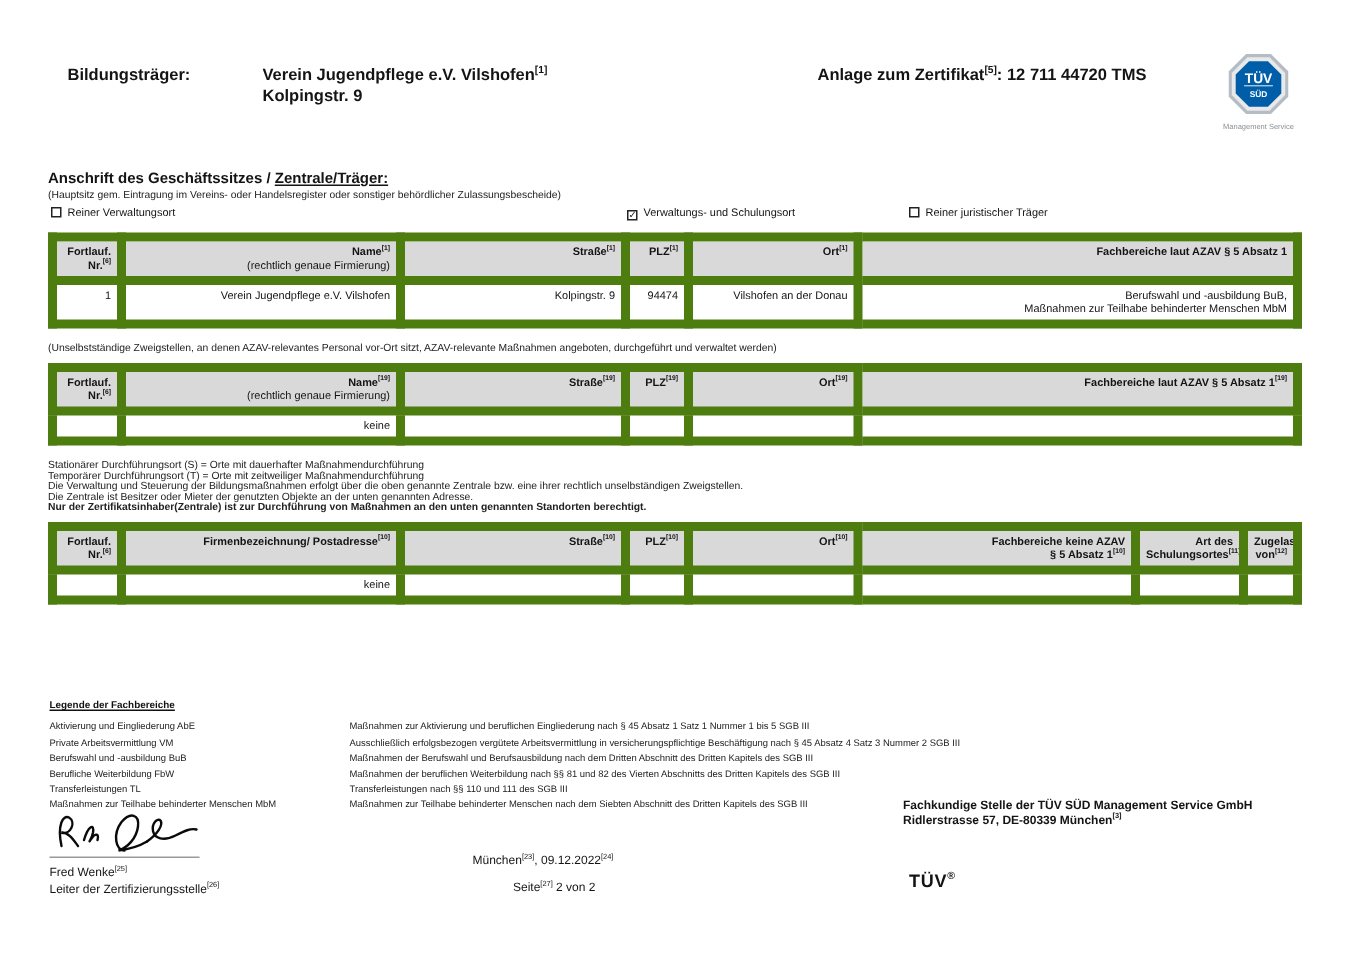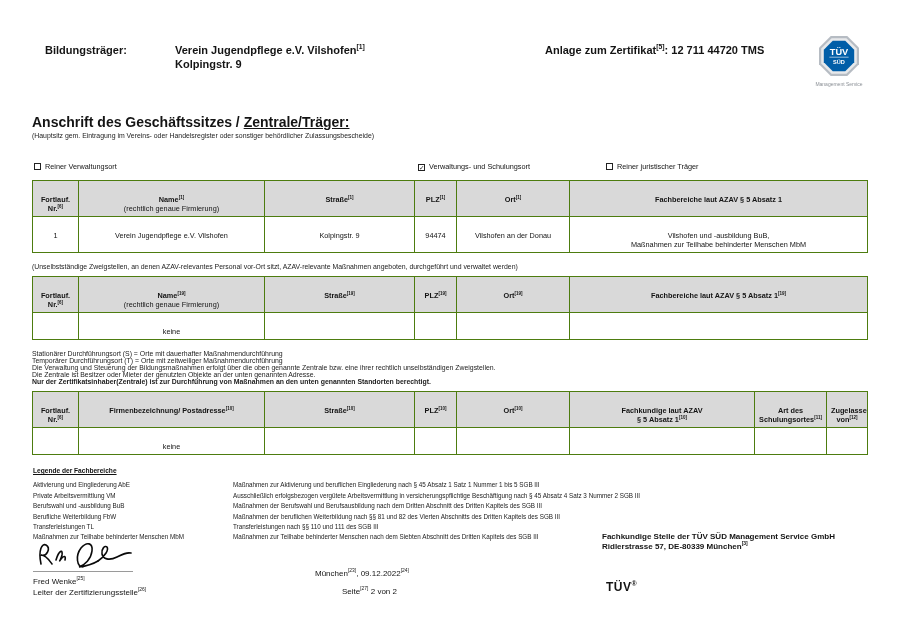--- a/index.html
+++ b/index.html
@@ -14,32 +14,32 @@
   
   .hdr { position:relative; height:60px; margin-bottom:10px; }
   .hdr-label { position:absolute; left:13px; top:0; font-size:11px; font-weight:bold; }
   .hdr-addr { position:absolute; left:143px; top:0; font-size:11px; font-weight:bold; line-height:13.5px; }
   .annex { position:absolute; left:513px; top:0; font-size:11px; font-weight:bold; }
   .logo { position:absolute; right:2px; top:-8px; width:54px; text-align:center; }
   .logo svg { width:40px; height:40px; }
   .logo-caption { font-size:5px; color:#8b9096; margin-top:1px; white-space:nowrap; }
 
   
-  .sec-title { font-size:14px; font-weight:bold; margin-bottom:2px; }
+  .sec-title { font-size:10px; font-weight:bold; margin-bottom:2px; }
   .sec-sub { font-size:6.9px; color:#222; }
   .sec { margin-top:10px; }
 
-  .cbrow { position:relative; height:12px; font-size:7.3px; margin:23px 0 6px 0; }
+  .cbrow { position:relative; height:12px; font-size:7.3px; margin:3px 0 6px 0; }
   .cbrow .cb1 { position:absolute; left:2px; top:0; }
   .cbrow .cb2 { position:absolute; left:386px; top:0; }
   .cbrow .cb3 { position:absolute; left:574px; top:0;text-align:center; }
   .cbx { display:inline-block; width:7px; height:7px; border:1px solid #222; margin-right:4px; vertical-align:-1px; text-align:center; font-size:6.5px; line-height:6px; }
 
   table { width:100%; border-collapse:collapse; table-layout:fixed; font-size:7.3px; margin-top:3px; }
-  th,td { border:1px solid #4d7c0f; padding:14px 4px 3px 4px; vertical-align:top; text-align:center; overflow:hidden; }
+  th,td { border:6px solid #4d7c0f; padding:2px 4px 3px 4px; vertical-align:top; text-align:right; overflow:hidden; }
   thead th { background:#d9d9d9; font-weight:bold; }
   td { height:18px; }
   .t1 td { height:24px; }
 
   
   .legend { position:absolute; left:33px; top:466px; font-size:6.3px; line-height:10.4px; color:#222; }
   .legend-title { font-weight:bold; text-decoration:underline; font-size:6.6px; margin-bottom:4px; color:#111; }
   .lrow { display:flex; }
   .lshort { width:200px; flex:none; }
 
@@ -116,21 +116,21 @@
         </tr>
       </thead>
       <tbody>
         <tr>
           <td>1</td>
           <td>Verein Jugendpflege e.V. Vilshofen</td>
           <td>Kolpingstr. 9</td>
           <td>94474</td>
           <td>Vilshofen an der Donau</td>
           <td>
-              <span class="blk">Vilshofen und -ausbildung BuB,</span>
+              <span class="blk">Berufswahl und -ausbildung BuB,</span>
               <span class="blk">Maßnahmen zur Teilhabe behinderter Menschen MbM</span>
             </td>
         </tr>
       </tbody>
     </table>
   </div>
 
   <div class="sec">
     <div class="sec-sub">(Unselbstständige Zweigstellen, an denen AZAV-relevantes Personal vor-Ort sitzt, AZAV-relevante Maßnahmen angeboten, durchgeführt und verwaltet werden)</div>
     <table style="margin-top:6px;">
@@ -192,21 +192,21 @@
         <tr>
           <th>
               <span class="blk">Fortlauf.</span>
               <span class="blk"><span>Nr.</span><sup>[6]</sup></span>
             </th>
           <th><span>Firmenbezeichnung/ Postadresse</span><sup>[10]</sup></th>
           <th><span>Straße</span><sup>[10]</sup></th>
           <th><span>PLZ</span><sup>[10]</sup></th>
           <th><span>Ort</span><sup>[10]</sup></th>
           <th>
-              <span class="blk">Fachkundige laut AZAV</span>
+              <span class="blk">Fachbereiche keine AZAV</span>
               <span class="blk"><span>§ 5 Absatz 1</span><sup>[10]</sup></span>
             </th>
           <th>
               <span class="blk">Art des</span>
               <span class="blk"><span>Schulungsortes</span><sup>[11]</sup></span>
             </th>
           <th>
               <span class="blk">Zugelassen</span>
               <span class="blk"><span>von</span><sup>[12]</sup></span>
             </th>

